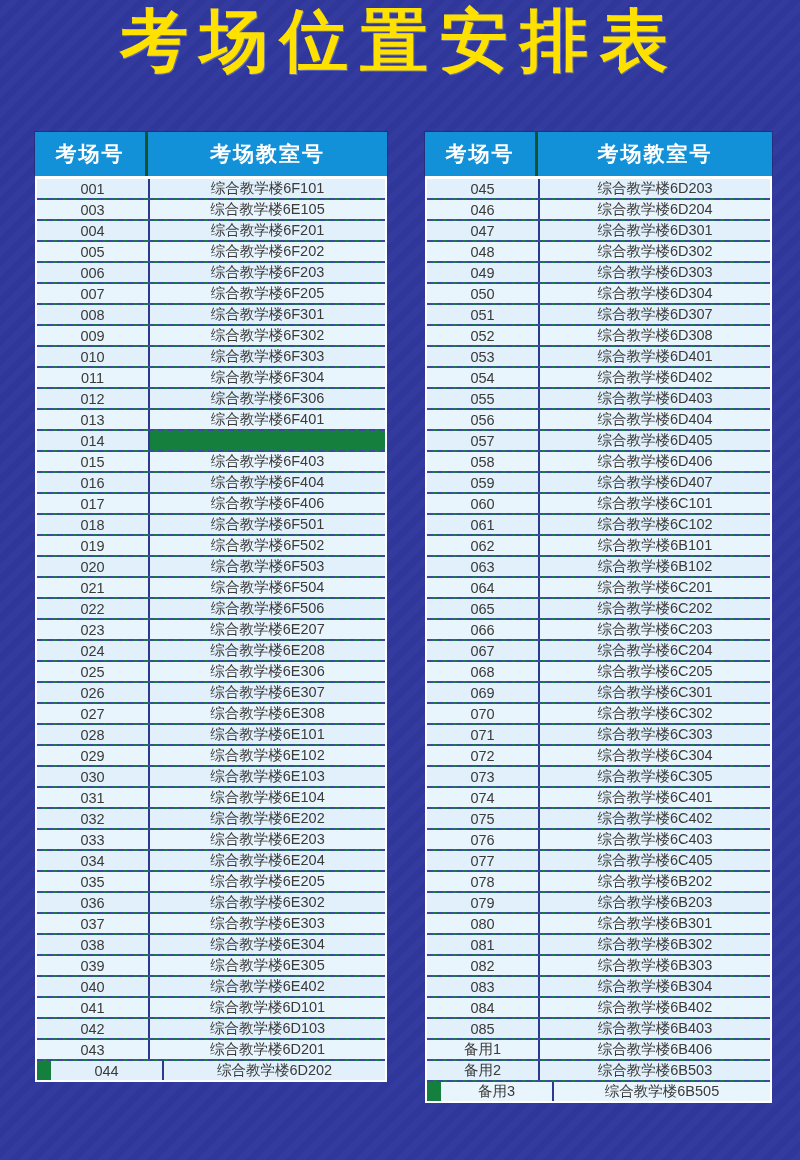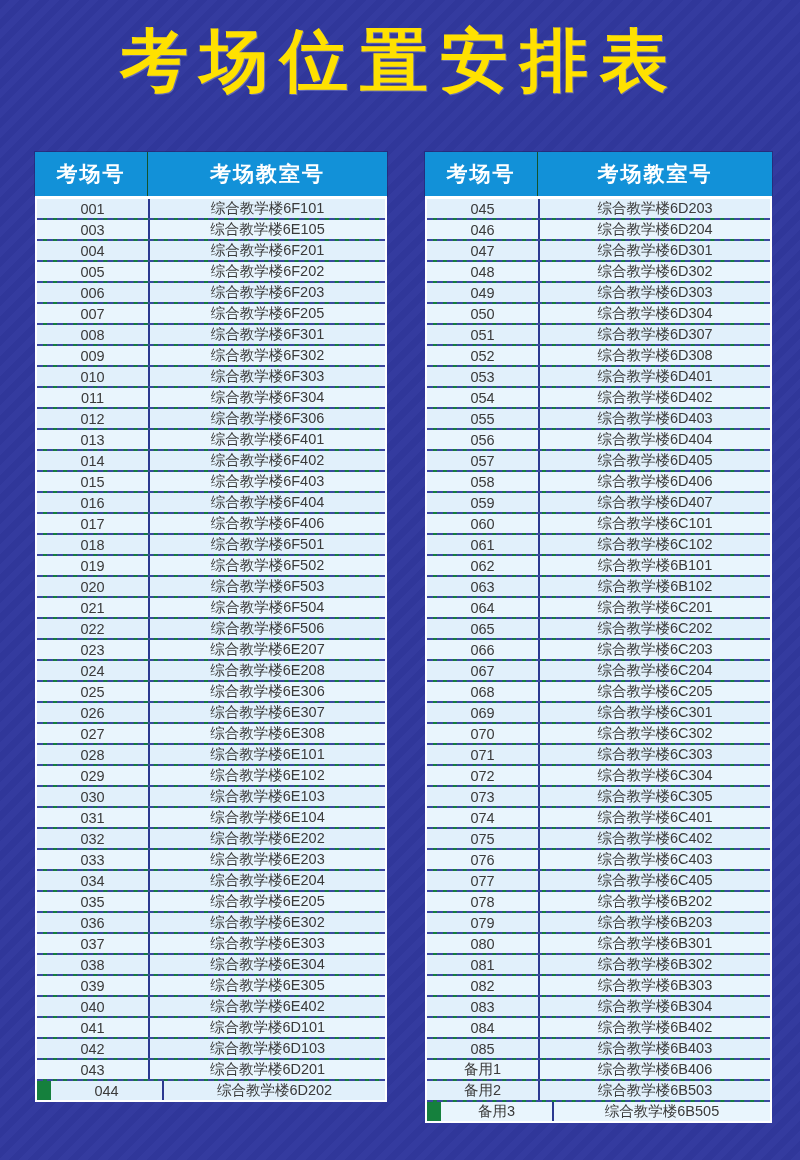--- a/index.html
+++ b/index.html
@@ -6,21 +6,20 @@
   body {
     width: 800px;
     height: 1160px;
     font-family: "Liberation Sans", sans-serif;
     background-color: #30379a;
     background-image: repeating-linear-gradient(135deg, #30379a 0 7px, #343b9f 7px 14px);
     overflow: hidden;
   }
   .title {
     margin: 0;
-    padding-top: 20px;
     height: 92px;
     text-align: center;
     font-size: 68px;
     font-weight: bold;
     letter-spacing: 12px;
     color: #ffe100;
     text-shadow: 1px 1px 0 rgba(255,255,255,0.25);
     line-height: 1.2;
     white-space: nowrap;
   }
@@ -40,21 +39,21 @@
   }
   .th {
     display: flex;
     align-items: center;
     justify-content: center;
     color: #ffffff;
     font-weight: bold;
     font-size: 21px;
     letter-spacing: 2px;
   }
-  .th-num { width: 113px; border-right: 1px solid #14532d; box-sizing: border-box; }
+  .th-num { width: 113px; border-right: 3px solid #14532d; box-sizing: border-box; }
   .th-room { flex: 1; }
   .tbody {
     background: #15803d;
     border: 2px solid #ffffff;
     border-top-width: 3px;
   }
   .row { display: flex; height: 19px; border-bottom: 2px dashed #3b499f; }
   .row:last-child { border-bottom: none; margin-left: 14px; }
   .row:nth-child(even) .td { background: #e9f5fd; }
   .td {
@@ -126,21 +125,20 @@
           <div class="row">
             <div class="td td-num">012</div>
             <div class="td td-room">综合教学楼6F306</div>
           </div>
           <div class="row">
             <div class="td td-num">013</div>
             <div class="td td-room">综合教学楼6F401</div>
           </div>
           <div class="row">
             <div class="td td-num">014</div>
-            <div class="td td-room">综合教学楼6F402</div>
           </div>
           <div class="row">
             <div class="td td-num">015</div>
             <div class="td td-room">综合教学楼6F403</div>
           </div>
           <div class="row">
             <div class="td td-num">016</div>
             <div class="td td-room">综合教学楼6F404</div>
           </div>
           <div class="row">

